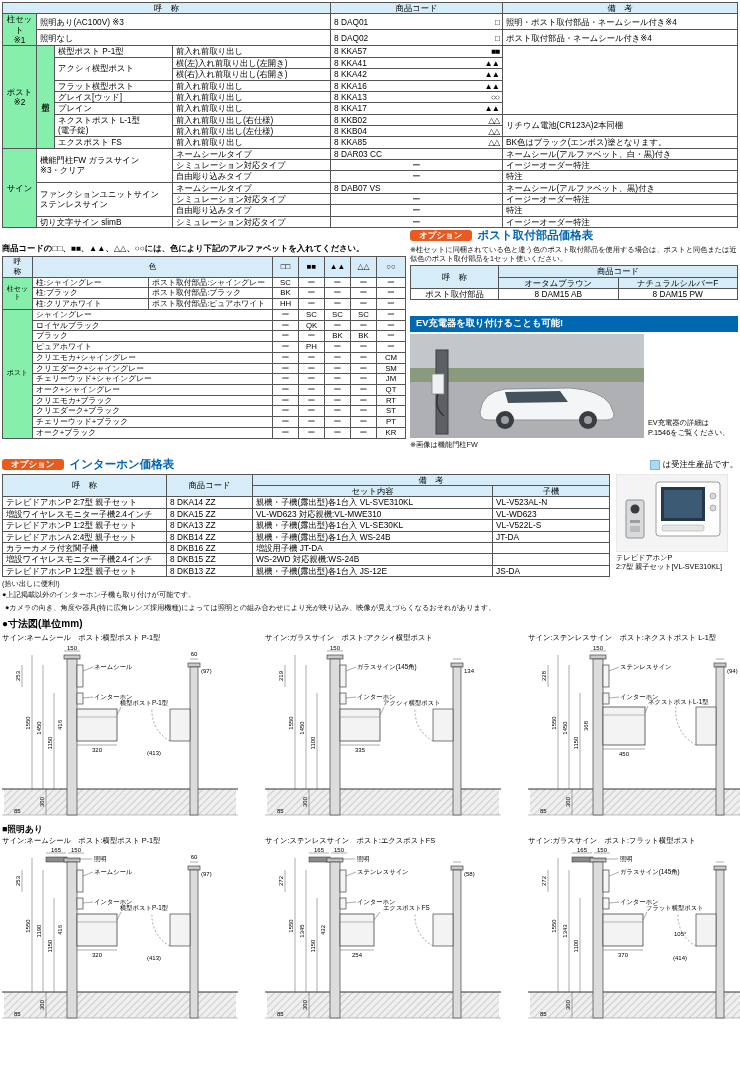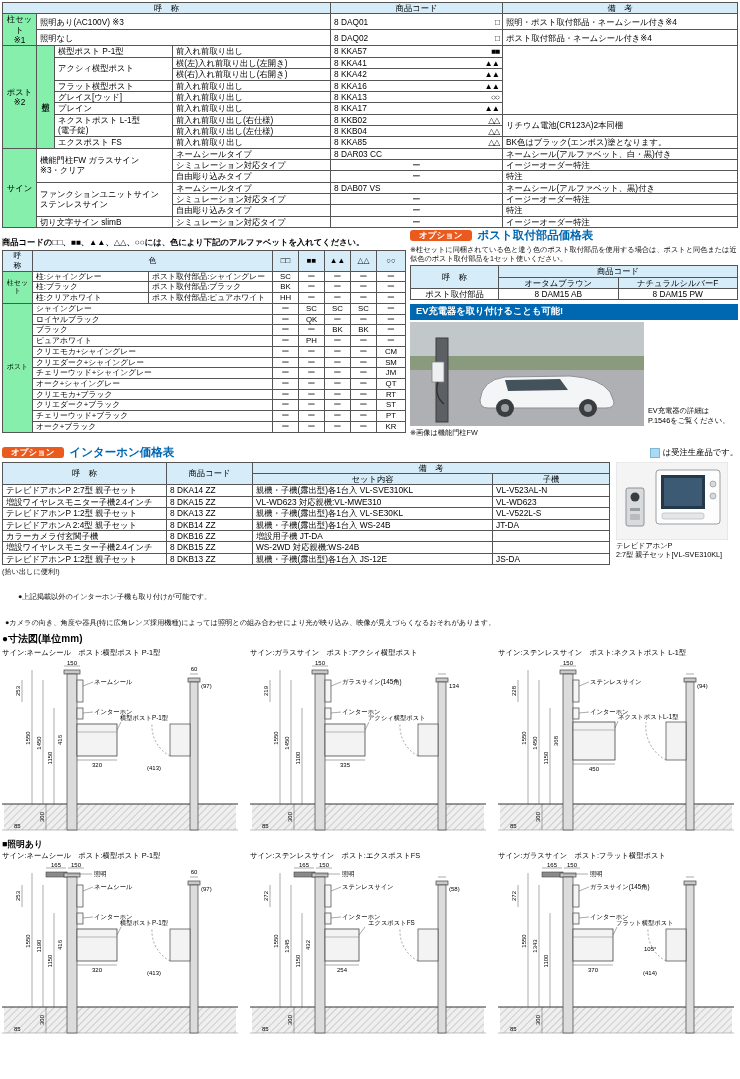--- a/index.html
+++ b/index.html
@@ -15,30 +15,30 @@
 .codecell{font-weight:bold;white-space:nowrap}
 .codecell .sym{float:right;font-weight:normal;letter-spacing:-1px}
 .fn{font-size:7.2px;line-height:1.3;margin:2px 0;color:#111}
 .code-note{font-size:8.3px;margin:2px 0 3px 0;font-weight:bold}
 .mid{display:flex;gap:4px;align-items:center}
 .left-col{width:404px;flex:none}
 .opt-panel{flex:1}
 .opt-head{display:flex;align-items:center;margin-bottom:2px}
 .opt-tag{background:#ea5a1e;color:#fff;font-weight:bold;font-size:8.5px;padding:0 9px;border-radius:3px;margin-right:6px;flex:none}
 .sec-title{color:#0066b0;font-weight:bold;font-size:11.5px}
-.ev-banner{background:#0068b0;color:#fff;font-weight:bold;font-size:9.3px;padding:2px 6px;margin-top:4px}
+.ev-banner{background:#0068b0;color:#fff;font-weight:bold;font-size:9.3px;padding:2px 6px;margin-top:16px}
 .iph-head{display:flex;align-items:center;margin:6px 0 2px 0}
 .order-note{margin-left:auto;display:flex;align-items:center;font-size:8.3px}
 .order-swatch{width:10px;height:10px;background:#a9dcf4;border:1px solid #7fb8d6;display:inline-block;margin-right:3px}
 .iph-row{display:flex;gap:6px;align-items:flex-start}
 .iph-photo-block{width:122px;flex:none;text-align:center}
 .iph-cap{font-size:7.2px;line-height:1.25;text-align:left;margin-top:1px}
 .dims-title{font-size:10px;font-weight:bold;margin:6px 0 2px 0}
 .dims-sub{font-size:8.8px;font-weight:bold;margin:3px 0 1px 0}
-.fig-row{display:flex;gap:8px}
+.fig-row{display:flex;gap:23px}
 .fig{width:240px;flex:none}
 .fig-cap{font-size:7.3px;margin-bottom:1px;white-space:nowrap;overflow:hidden}
 svg{display:block;font-family:"Liberation Sans","DejaVu Sans",sans-serif}
 .small-note{font-size:7.3px;line-height:1.3}
 </style>
 </head>
 <body>
 
 <div class="page">
 
@@ -463,21 +463,21 @@
         </g>
       </svg>
       <div class="iph-cap">
         <div>テレビドアホンP</div>
         <div>2:7型 親子セット[VL-SVE310KL]</div>
       </div>
     </div>
   </div>
 
   <div class="fn">(拾い出しに便利!)</div>
-  <div class="fn" style="margin:16px">●上記掲載以外のインターホン子機も取り付けが可能です。</div>
+  <div class="fn" style="margin:0">●上記掲載以外のインターホン子機も取り付けが可能です。</div>
   <div class="fn" style="margin:3px">●カメラの向き、角度や器具(特に広角レンズ採用機種)によっては照明との組み合わせにより光が映り込み、映像が見えづらくなるおそれがあります。</div>
 
   <div class="dims-title">●寸法図(単位mm)</div>
 
   <div class="fig-row">
 
     <div class="fig">
       <div class="fig-cap">サイン:ネームシール　ポスト:横型ポスト P-1型</div>
       <svg width="236" height="178" viewBox="0 0 236 178">
         <defs>

